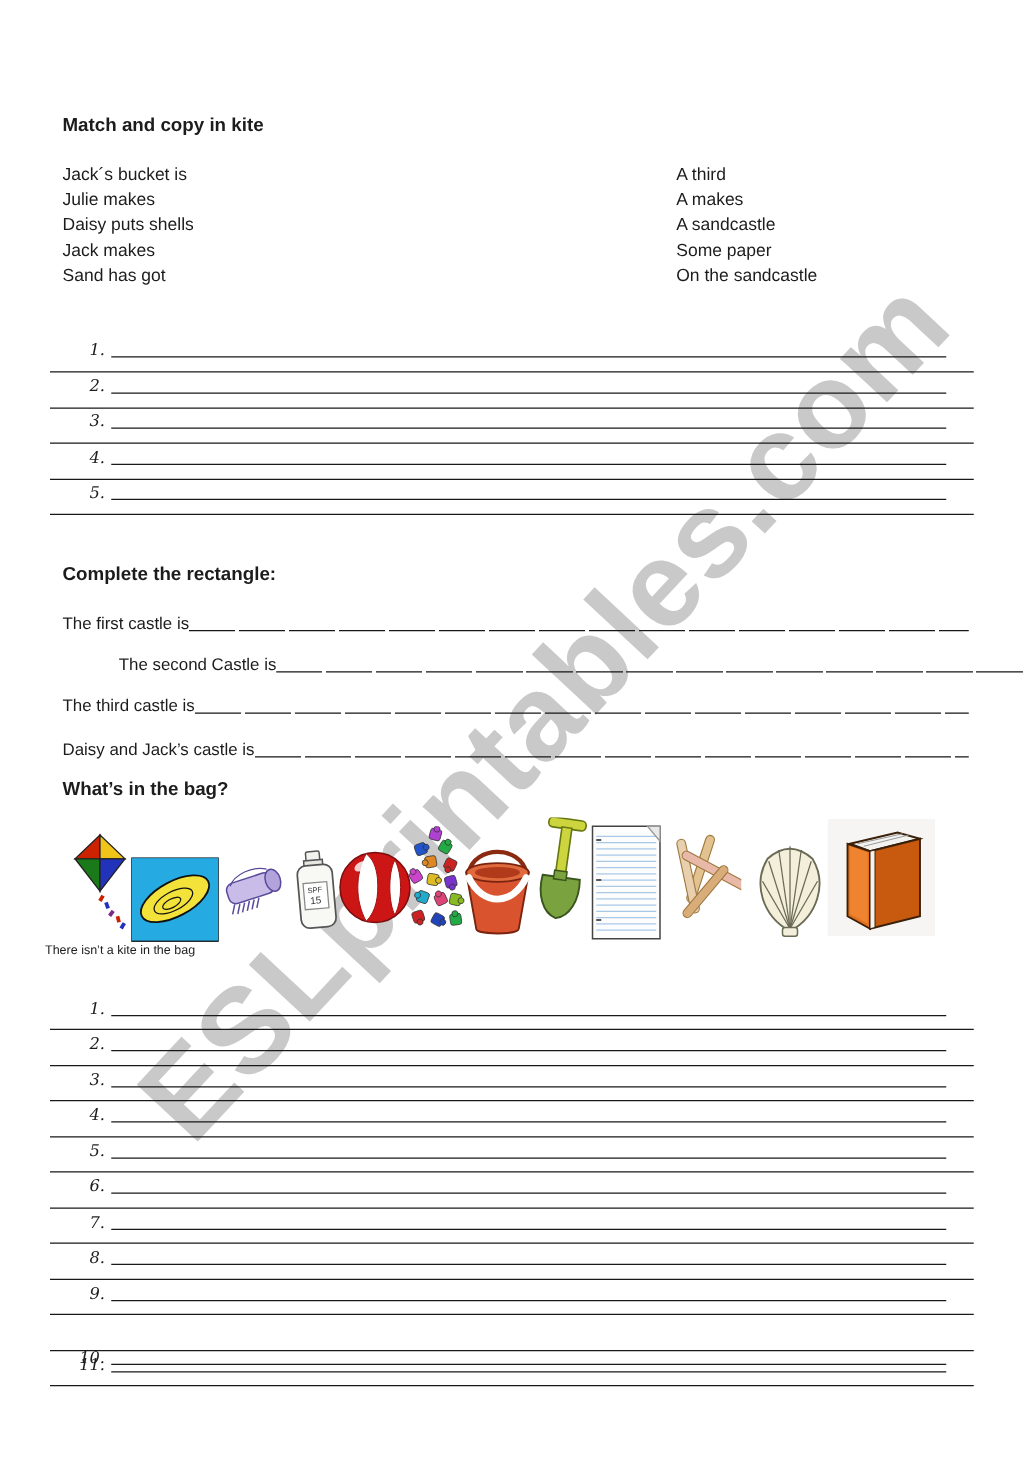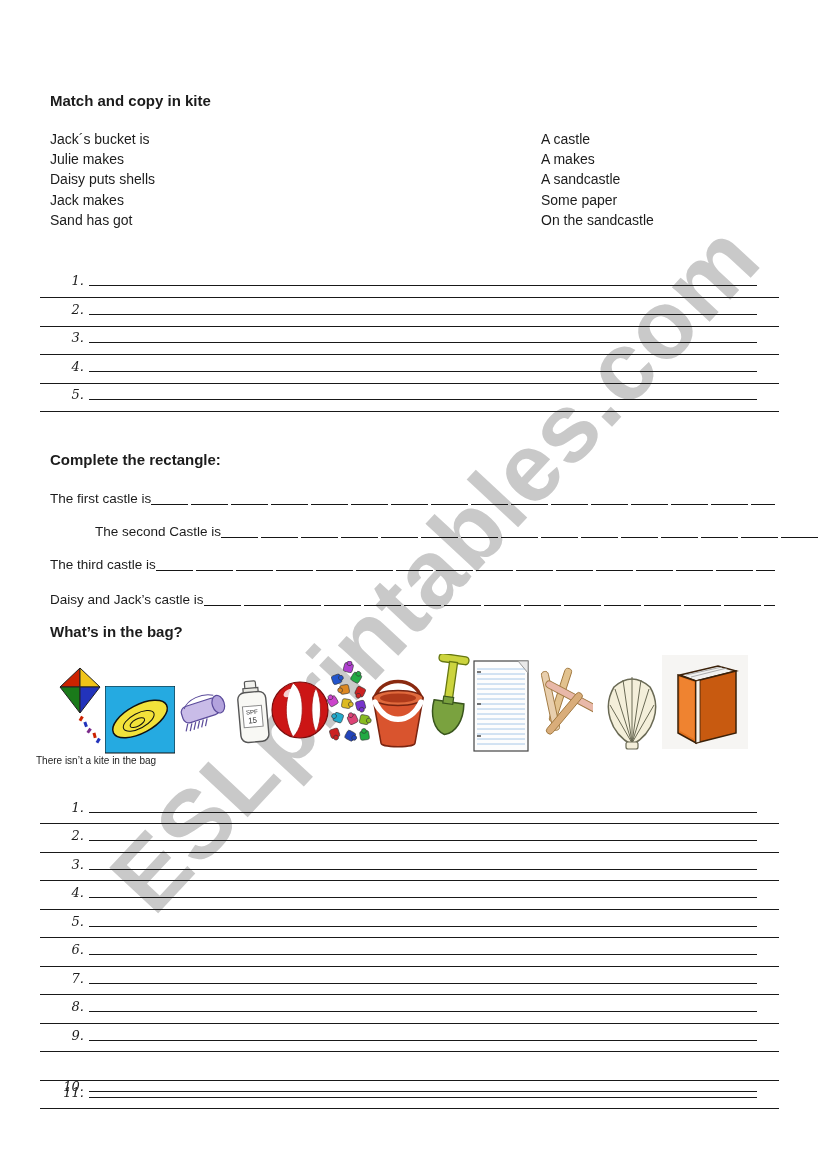--- a/index.html
+++ b/index.html
@@ -95,21 +95,21 @@
   <div class="abs heading" style="top:92px;">Match and copy in kite</div>
 
   <div class="abs match-col" style="left:50px;">
     <div>Jack´s bucket is</div>
     <div>Julie makes</div>
     <div>Daisy puts shells</div>
     <div>Jack makes</div>
     <div>Sand has got</div>
   </div>
   <div class="abs match-col" style="left:541px;">
-    <div>A castle</div>
+    <div>A third</div>
     <div>A makes</div>
     <div>A sandcastle</div>
     <div>Some paper</div>
     <div>On the sandcastle</div>
   </div>
 
   <div class="numrow" style="top:271px;">
       <span class="num">1.</span>
       <span class="aline"></span>
     </div>

